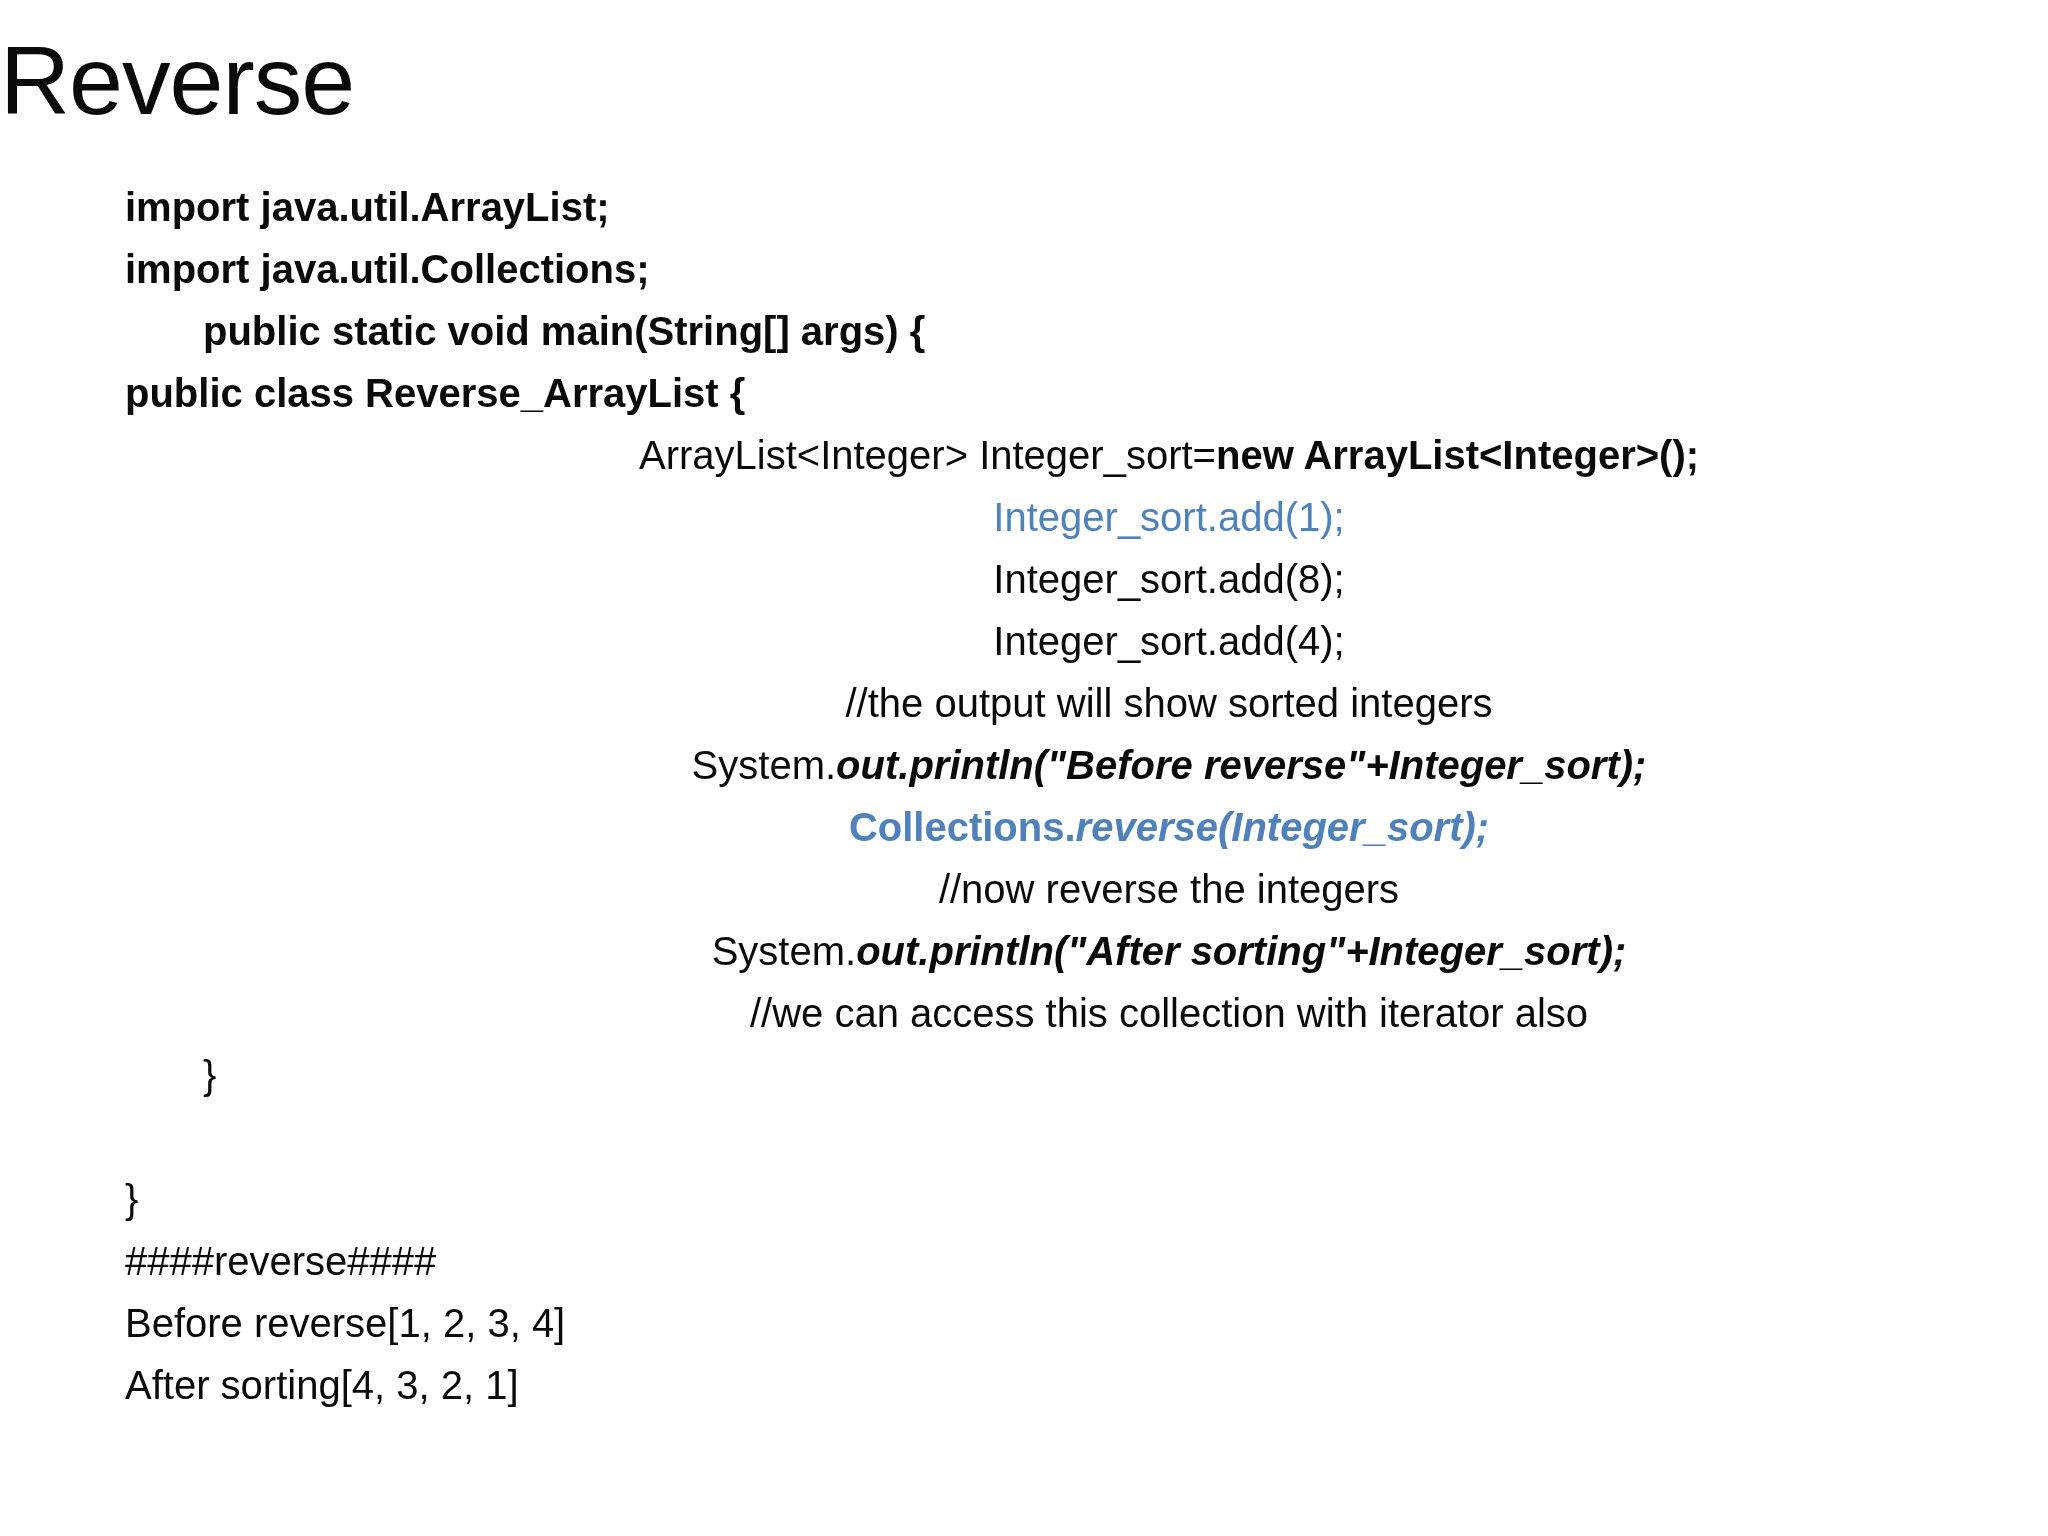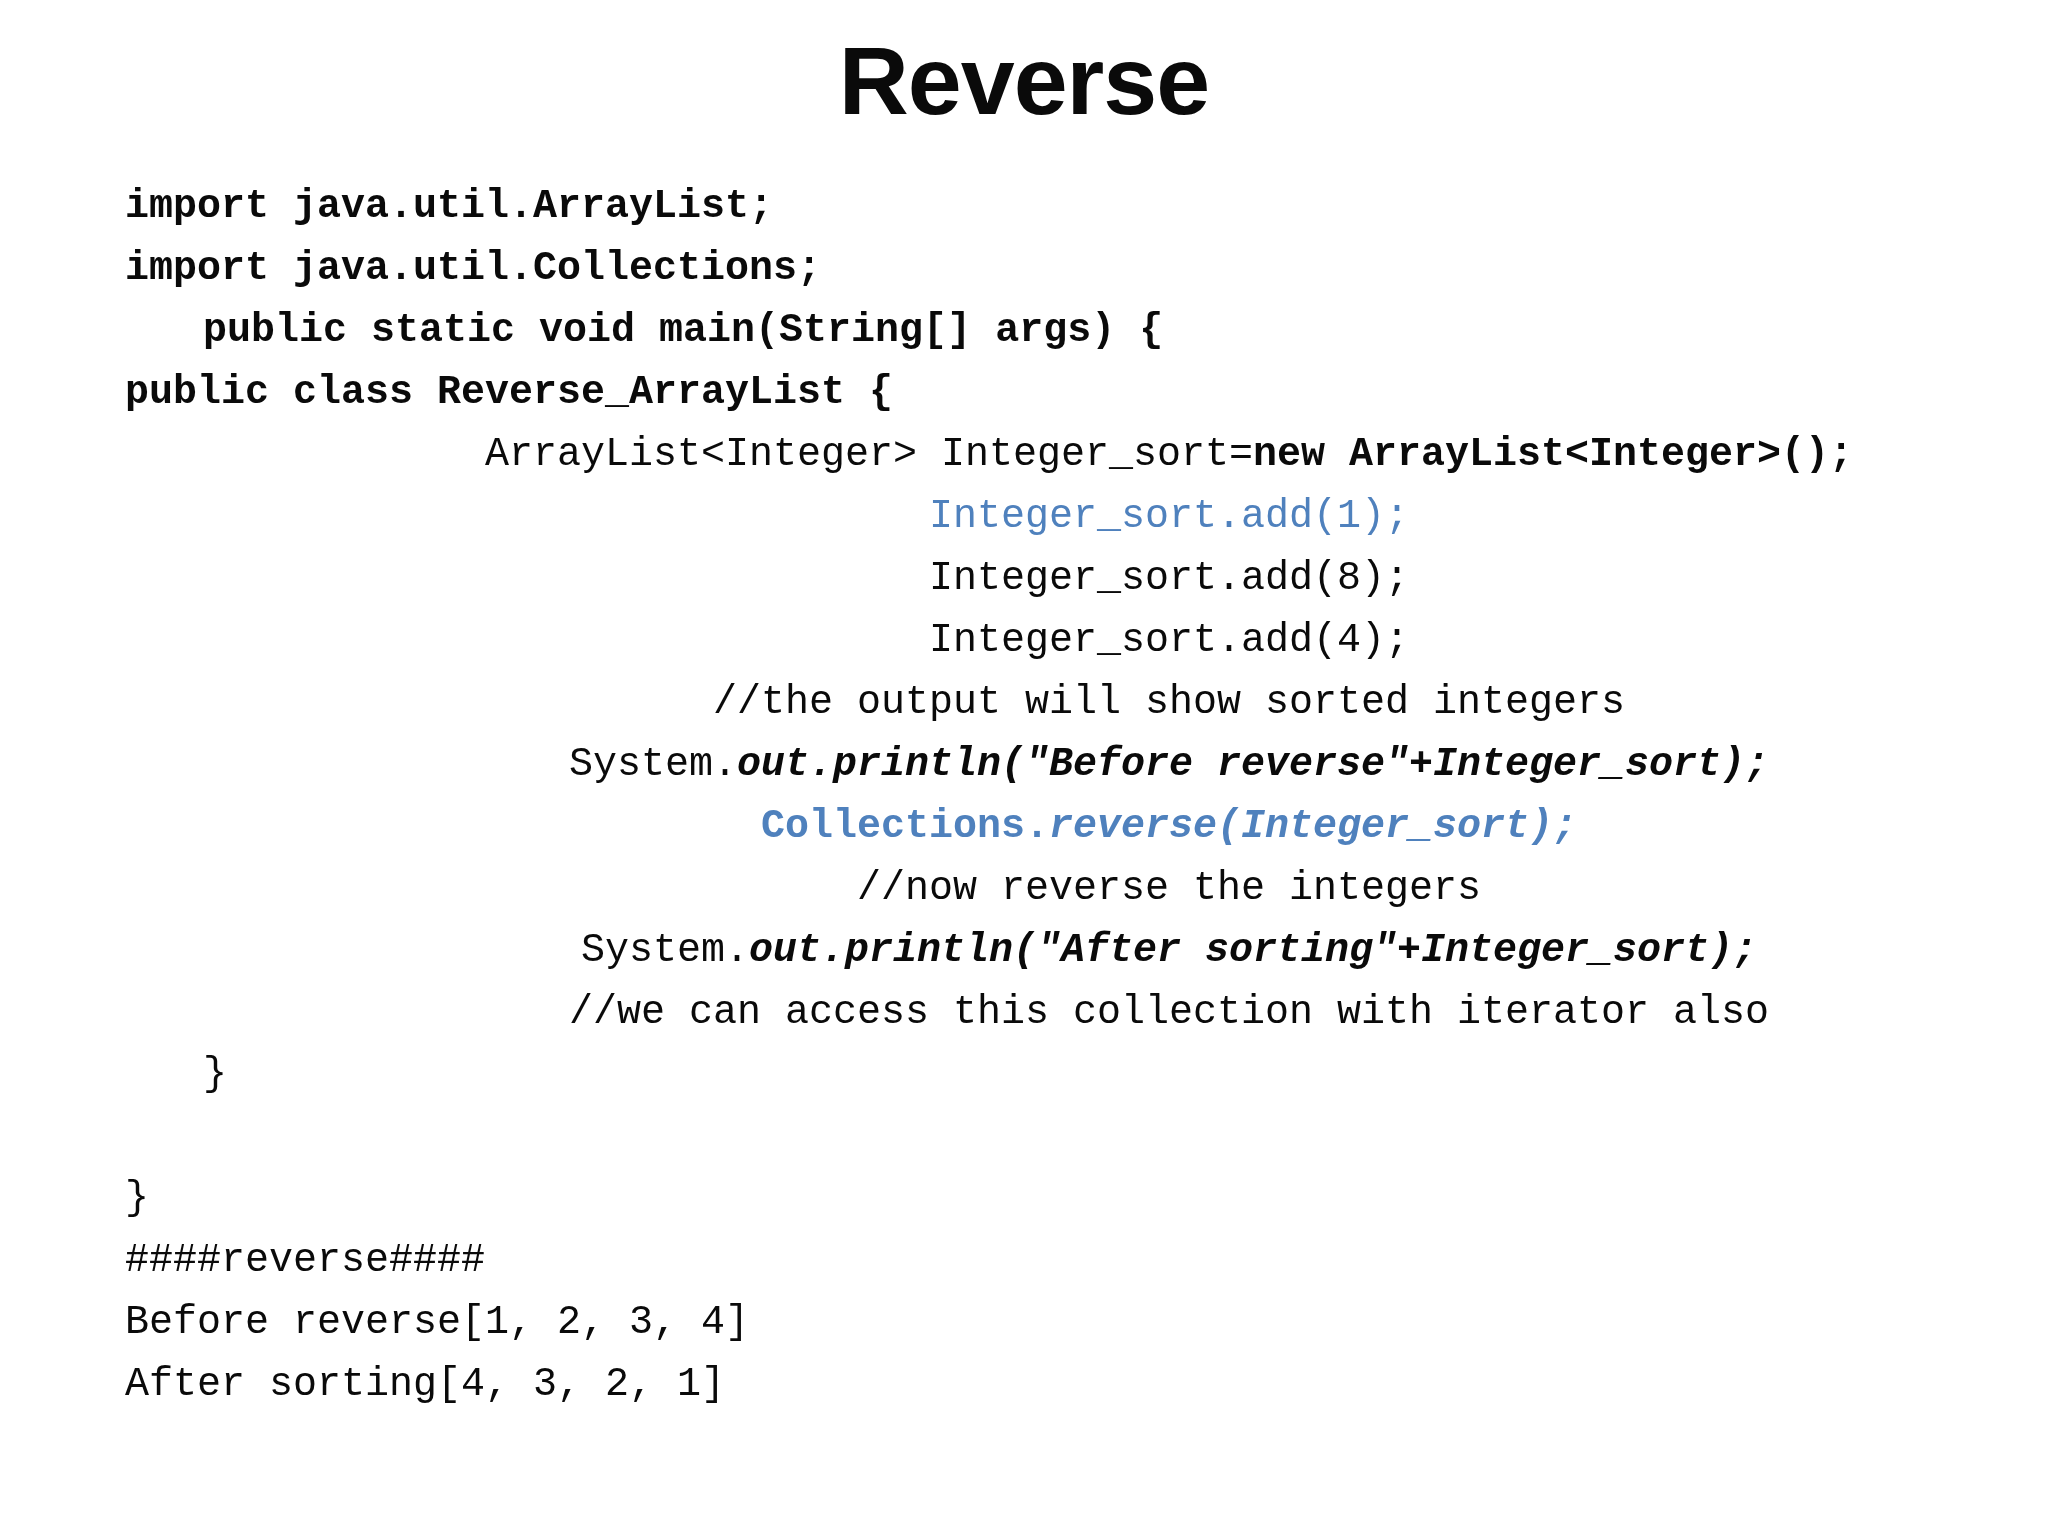--- a/index.html
+++ b/index.html
@@ -18,39 +18,38 @@
     position: relative;
     width: 2048px;
     height: 1536px;
     background: var(--bg, #ffffff);
   }
   .title {
     position: absolute;
     top: 28px;
     left: 0;
     width: 100%;
-    text-align: center;
+    text-align: left;
     font-size: 97px;
-    font-weight: 700;
+    font-weight: 400;
     letter-spacing: -1px;
     line-height: 1.1;
     color: var(--text, #000000);
   }
   .code {
     position: absolute;
     left: 125px;
     top: 176px;
     right: 40px;
     font-size: 40px;
     line-height: 62px;
     white-space: nowrap;
   }
   .code-line {
     min-height: 62px;
-    font-family: Liberation Mono, monospace;
   }
   .code-line.indent-1 { padding-left: 78px; }
   .code-line.indent-2 { padding-left: 205px; text-align: center; }
   .code-line span { color: inherit; }
   .code-line span.bold   { font-weight: 700; }
   .code-line span.italic { font-style: italic; }
   .code-line span.blue   { color: var(--accent, #4f81bd); }
 </style>
 </head>
 <body>

